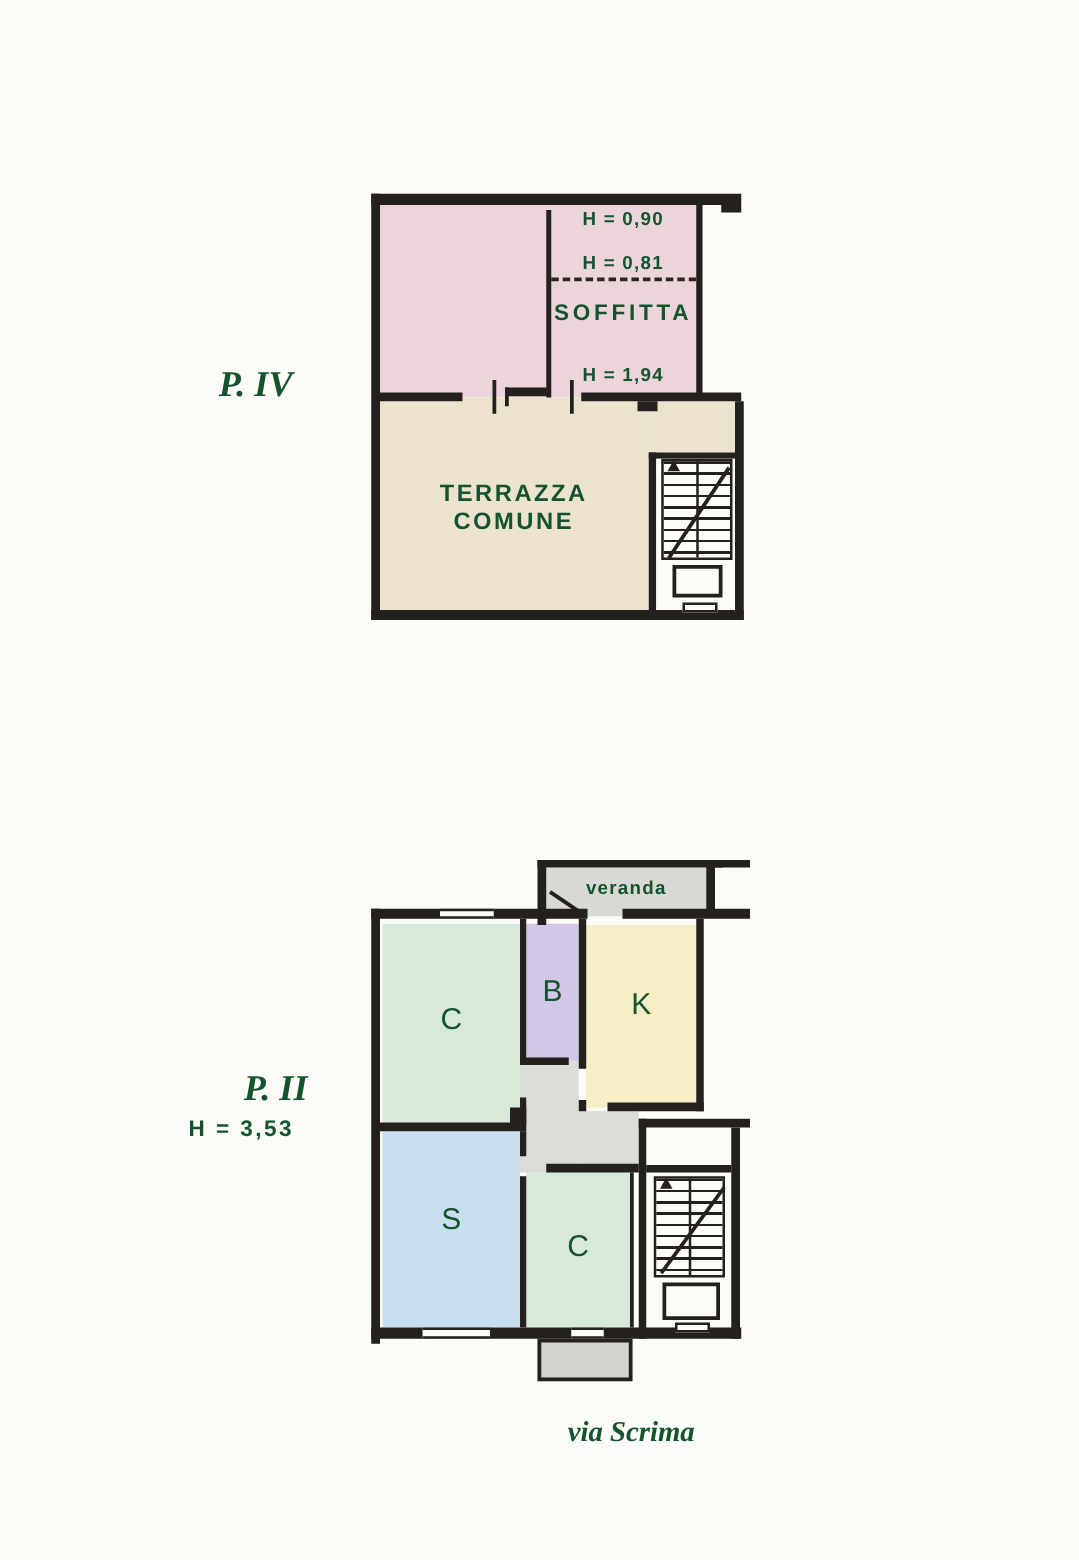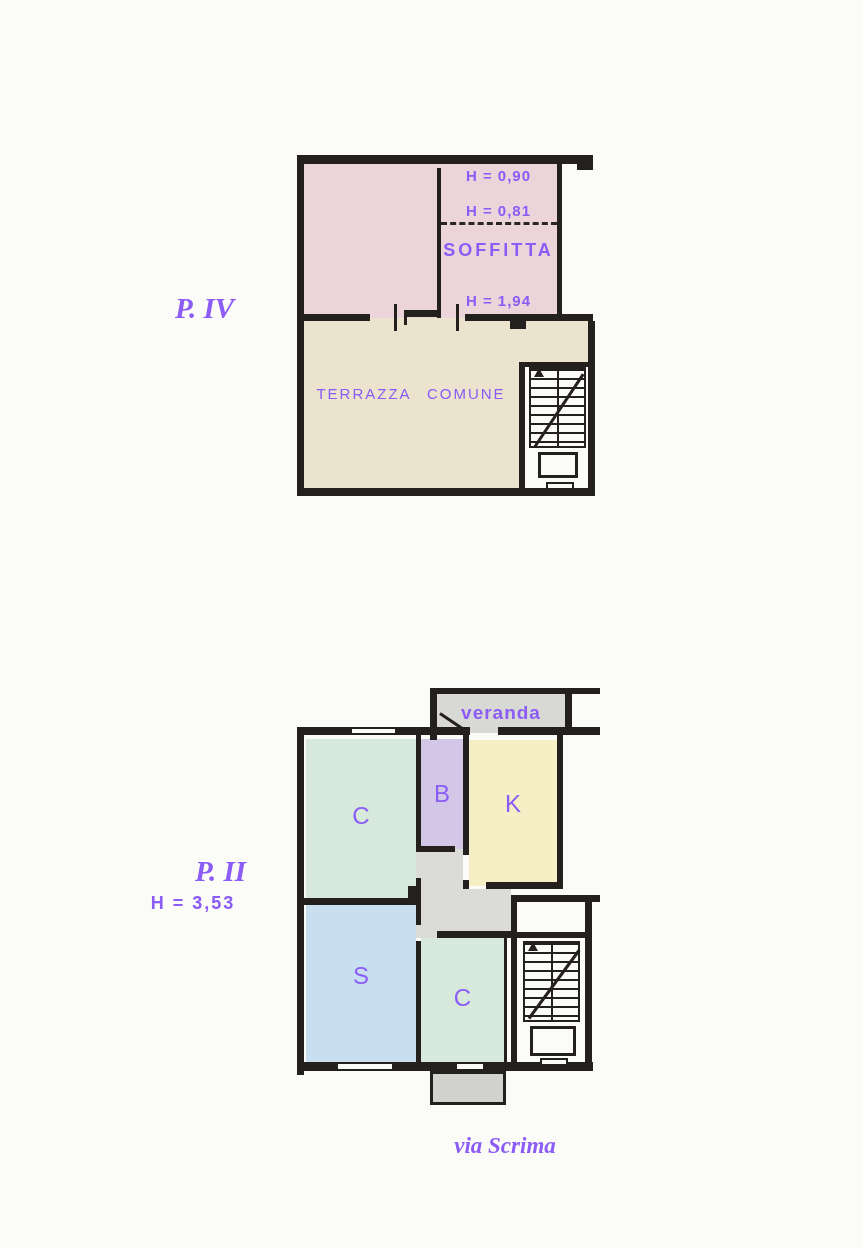--- a/index.html
+++ b/index.html
@@ -8,21 +8,21 @@
     background:#ffffff;
   }
   #page{
     position:relative;
     width:863px;height:1248px;
     background:#fbfbf7;
     overflow:hidden;
   }
   .fill{position:absolute;}
   .w{position:absolute;background:#23201d;}
-  .lbl{position:absolute;color:#8b5cf6;}
+  .lbl{position:absolute;color:#14532d;}
   .tech{
     font-family:"Liberation Sans", sans-serif;
     font-weight:700;
     font-size:15px;
     letter-spacing:1px;
     text-align:center;
   }
   .room-letter{
     font-family:"Liberation Sans", sans-serif;
     font-weight:500;
@@ -90,21 +90,21 @@
     <div class="diag" style="left:535px;top:445px;width:87px;transform:rotate(-56.3deg);"></div>
     <div class="arrow-up" style="left:534px;top:368px;"></div>
     <div class="lift" style="left:538px;top:452px;width:40px;height:26px;"></div>
     <div class="sill" style="left:546px;top:482px;width:28px;height:8px;"></div>
 
     <div class="lbl floor-name" style="left:175px;top:292px;">P. IV</div>
     <div class="lbl tech" style="left:440px;top:167px;width:117px;">H = 0,90</div>
     <div class="lbl tech" style="left:440px;top:202px;width:117px;">H = 0,81</div>
     <div class="lbl tech" style="left:440px;top:240px;width:117px;font-size:18px;letter-spacing:3px;">SOFFITTA</div>
     <div class="lbl tech" style="left:440px;top:292px;width:117px;">H = 1,94</div>
-    <div class="lbl tech" style="left:303px;top:385px;width:216px;font-size:15px;font-weight:400;letter-spacing:2px;word-spacing:10px;">TERRAZZA COMUNE</div>
+    <div class="lbl tech" style="left:303px;top:385px;width:216px;font-size:19px;font-weight:700;letter-spacing:2px;word-spacing:10px;">TERRAZZA COMUNE</div>
   </div>
 
   <div>
 
     <div class="fill" style="left: 437px; top: 694px; width: 128px; height: 39px; background-color: rgb(216, 216, 212);"></div>
     <div class="fill" style="left: 306px; top: 739px; width: 110px; height: 160px; background-color: rgb(214, 233, 219);"></div>
     <div class="fill" style="left: 421px; top: 739px; width: 42px; height: 110px; background-color: rgb(210, 199, 230);"></div>
     <div class="fill" style="left: 469px; top: 740px; width: 88px; height: 146px; background-color: rgb(246, 238, 197);"></div>
     <div class="fill" style="left: 306px; top: 905px; width: 110px; height: 157px; background-color: rgb(199, 223, 240);"></div>
     <div class="fill" style="left: 421px; top: 938px; width: 83px; height: 124px; background-color: rgb(214, 233, 219);"></div>
@@ -145,21 +145,21 @@
 
     <div class="w" style="left:517px;top:932px;width:68px;height:6px;"></div>
     <div class="treads" style="left:523px;top:941px;width:57px;height:81px;">
       <div class="tread-divider" style="left:26px;"></div>
     </div>
     <div class="diag" style="left:529px;top:1017px;width:85px;transform:rotate(-53.7deg);"></div>
     <div class="arrow-up" style="left:528px;top:942px;"></div>
     <div class="lift" style="left:530px;top:1026px;width:46px;height:30px;"></div>
     <div class="sill" style="left:540px;top:1058px;width:28px;height:8px;"></div>
 
-    <div class="lbl tech" style="left:437px;top:702px;width:128px;font-size:19px;font-weight:600;letter-spacing:1px;">veranda</div>
+    <div class="lbl tech" style="left:437px;top:702px;width:128px;font-size:15px;font-weight:600;letter-spacing:1px;">veranda</div>
     <div class="lbl room-letter" style="left:306px;top:802px;width:110px;">C</div>
     <div class="lbl room-letter" style="left:421px;top:780px;width:42px;">B</div>
     <div class="lbl room-letter" style="left:469px;top:790px;width:88px;">K</div>
     <div class="lbl room-letter" style="left:306px;top:962px;width:110px;">S</div>
     <div class="lbl room-letter" style="left:421px;top:984px;width:83px;">C</div>
     <div class="lbl floor-name" style="left:165px;top:855px;margin-left:30px;">P. II</div>
     <div class="lbl tech" style="left:143px;top:893px;width:100px;font-size:18px;letter-spacing:2px;">H = 3,53</div>
   </div>
 
   <div class="lbl floor-name" style="left:420px;top:1133px;width:170px;font-size:23px;text-align:center;">via Scrima</div>

